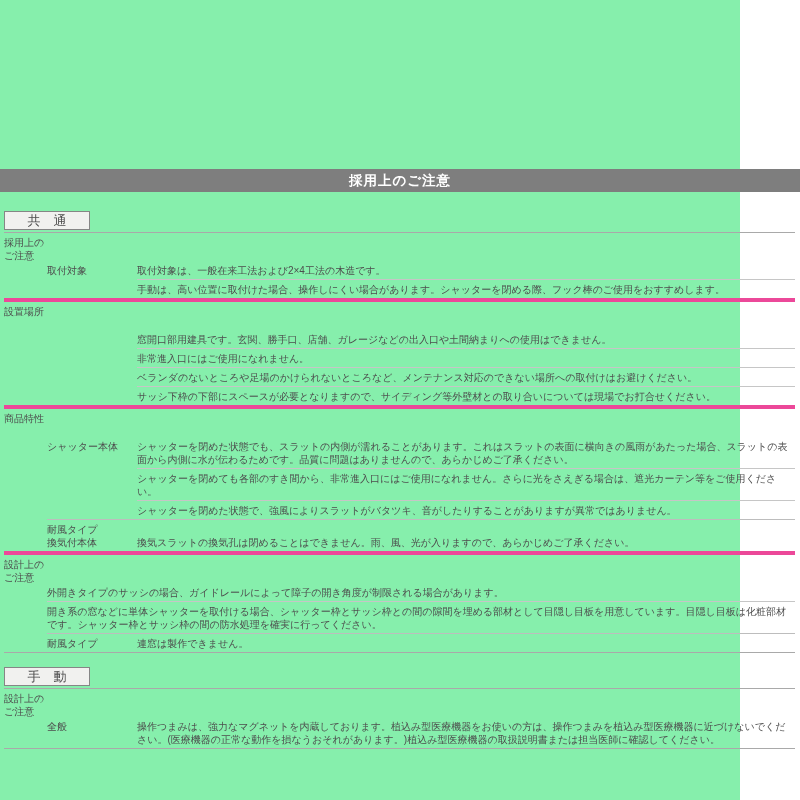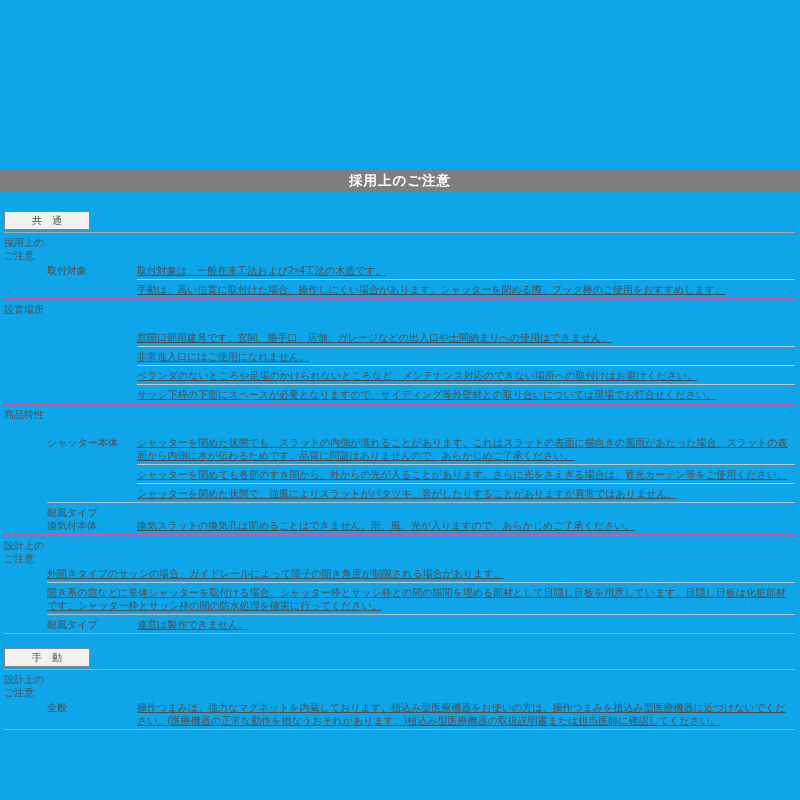--- a/index.html
+++ b/index.html
@@ -9,23 +9,23 @@
   }
   body {
     width: 800px;
     height: 800px;
     font-family: "Liberation Sans", "DejaVu Sans", sans-serif;
     color: #4d4d4d;
     overflow: hidden;
   }
   .page {
     position: relative;
-    width: 800px;
+    width: 740px;
     height: 800px;
-    background: #0ea5e9;
+    background: #86efac;
   }
   .title-bar {
     position: absolute;
     top: 169px;
     left: 0;
     width: 800px;
     height: 23px;
     background: var(--header-bg, #7e7e7e);
     color: var(--header-text, #ffffff);
     font-size: 13.5px;
@@ -43,38 +43,38 @@
   .section + .section {
     margin-top: 14px;
   }
   .section-label-box {
     display: block;
     margin-left: 4px;
     width: 84px;
     height: 17px;
     border: 1px solid #868686;
     background: #f1f1ef;
-    font-size: 10px;
+    font-size: 13px;
     line-height: 17px;
     text-align: center;
     color: #4d4d4d;
   }
   .notes-table {
     margin: 2px 5px 0 4px;
     border-top: 1px solid #a9a9a9;
     border-bottom: 1px solid #a9a9a9;
     font-size: 10px;
     line-height: 13px;
   }
   .section-row {
     display: flex;
     align-items: stretch;
   }
   .section-row + .section-row {
-    border-top: 2px solid #ec4899;
+    border-top: 4px solid #ec4899;
   }
   .col1 {
     width: 43px;
     flex: 0 0 43px;
     padding: 2.5px 0;
     color: #4d4d4d;
   }
   .section-body {
     flex: 1 1 auto;
     min-width: 0;
@@ -91,21 +91,20 @@
   .col2 {
     width: 90px;
     flex: 0 0 90px;
     padding: 2.5px 0;
     white-space: pre-line;
     color: #4d4d4d;
   }
   .group-items {
     flex: 1 1 auto;
     min-width: 0;
-    text-decoration: underline;
   }
   .item {
     padding: 2.5px 0;
     color: #4d4d4d;
   }
   .item + .item {
     border-top: 1px solid #c6c6c6;
   }
 </style>
 </head>
@@ -145,21 +144,21 @@
               </div>
             </div>
           </div>
           <div class="section-row">
             <div class="col1">商品特性</div>
             <div class="section-body">
               <div class="group">
                 <div class="col2">シャッター本体</div>
                 <div class="group-items">
                   <div class="item">シャッターを閉めた状態でも、スラットの内側が濡れることがあります。これはスラットの表面に横向きの風雨があたった場合、スラットの表面から内側に水が伝わるためです。品質に問題はありませんので、あらかじめご了承ください。</div>
-                  <div class="item">シャッターを閉めても各部のすき間から、外からの光が入ることがあります。さらに光をさえぎる場合は、遮光カーテン等をご使用ください。</div>
+                  <div class="item">シャッターを閉めても各部のすき間から、非常進入口にはご使用になれません。さらに光をさえぎる場合は、遮光カーテン等をご使用ください。</div>
                   <div class="item">シャッターを閉めた状態で、強風によりスラットがバタツキ、音がしたりすることがありますが異常ではありません。</div>
                 </div>
               </div>
               <div class="group">
                 <div class="col2">耐風タイプ
 換気付本体</div>
                 <div class="group-items">
                   <div class="item">換気スラットの換気孔は閉めることはできません。雨、風、光が入りますので、あらかじめご了承ください。</div>
                 </div>
               </div>

